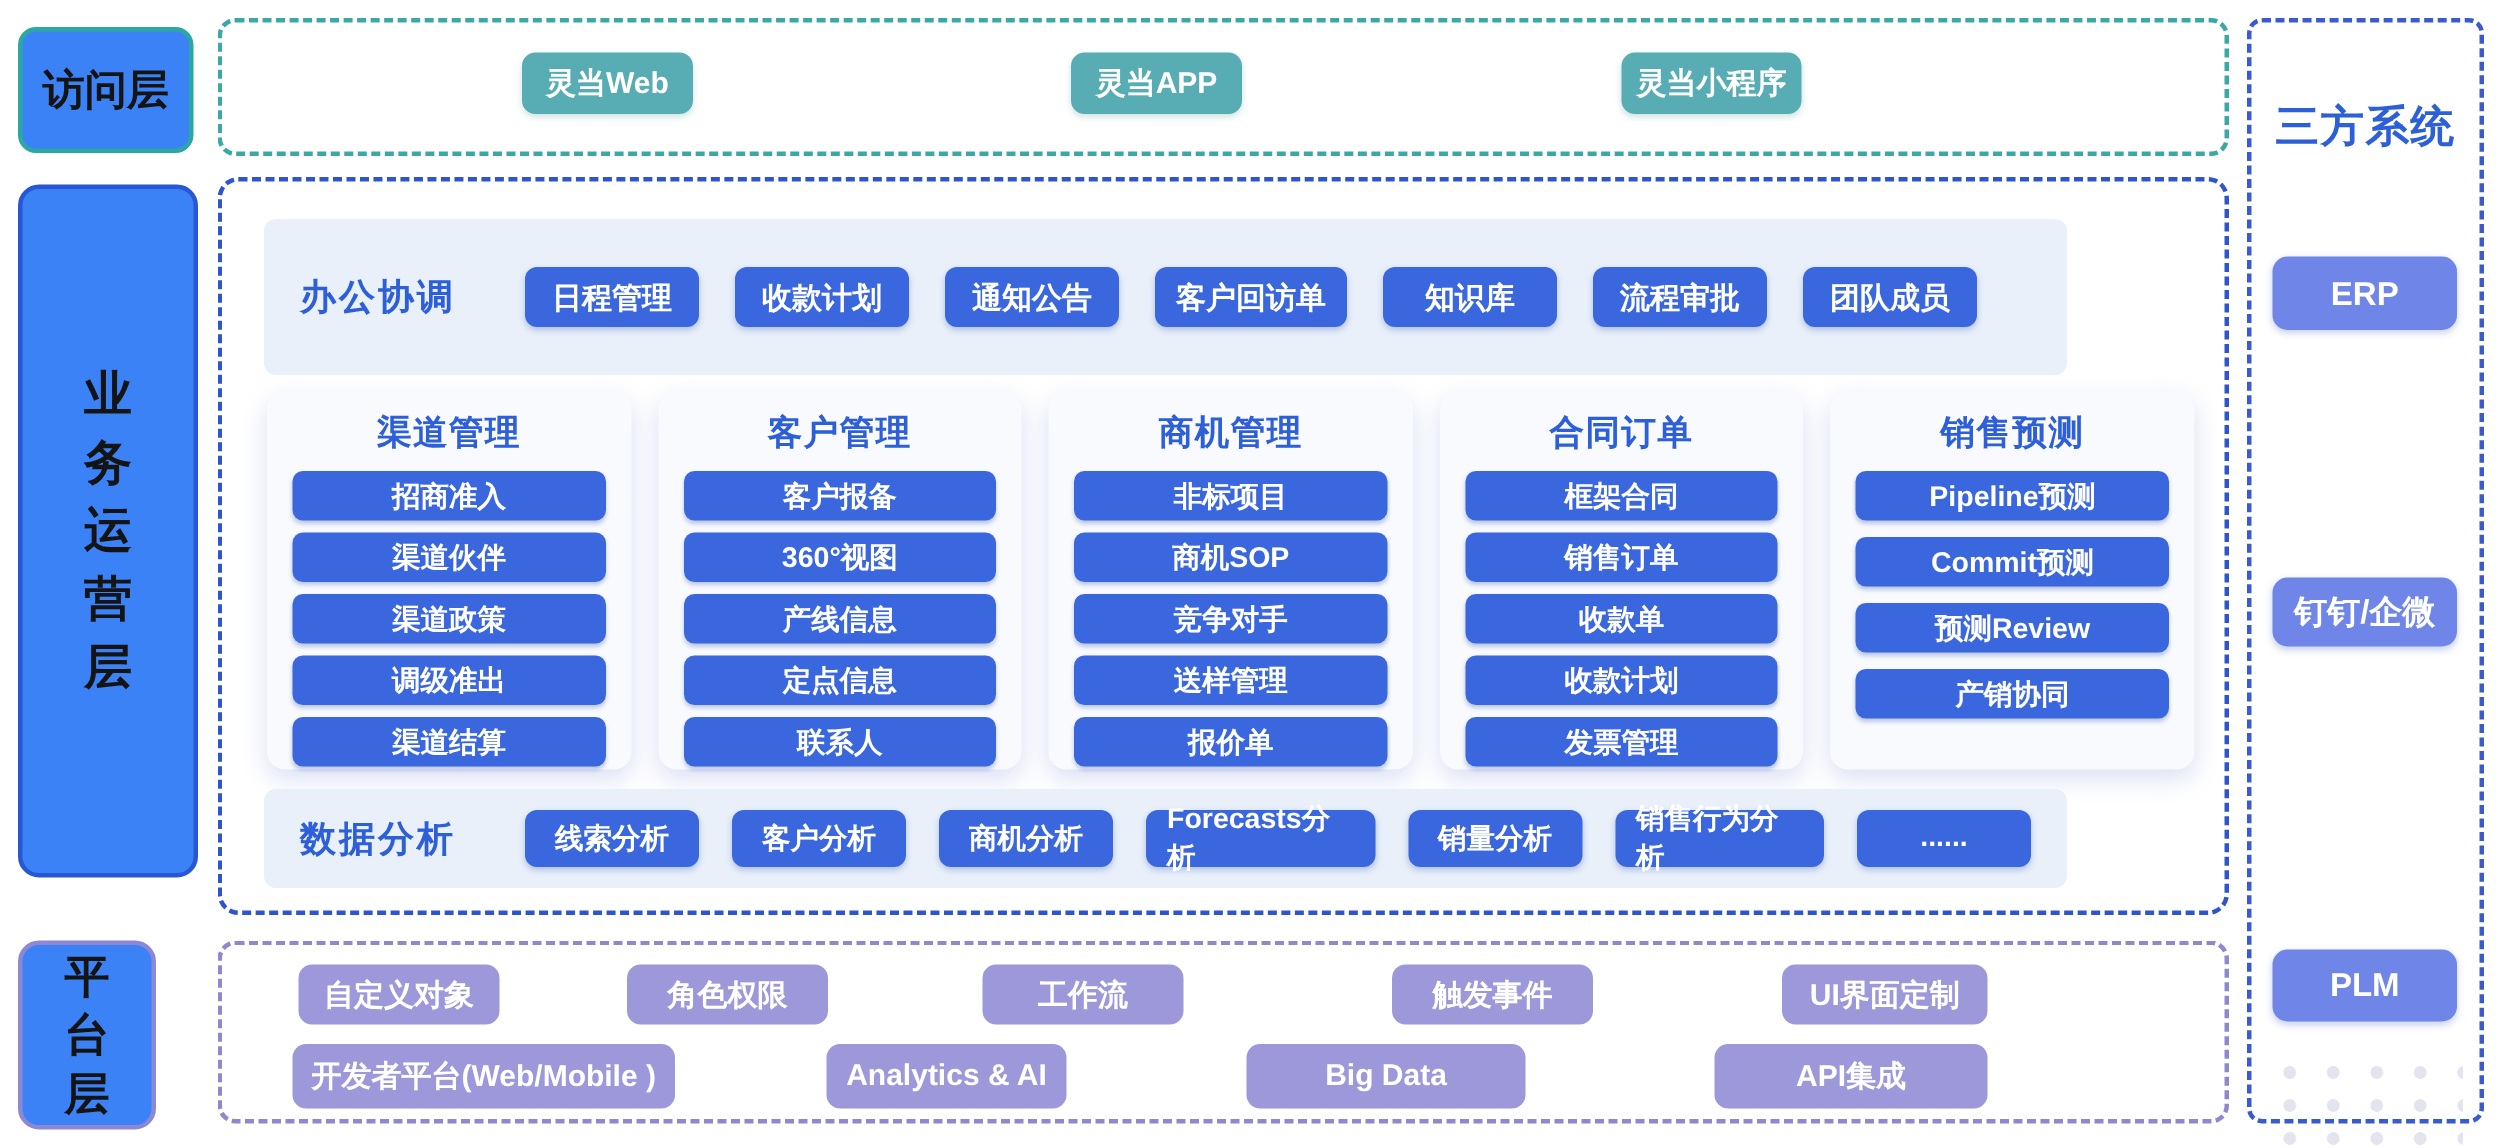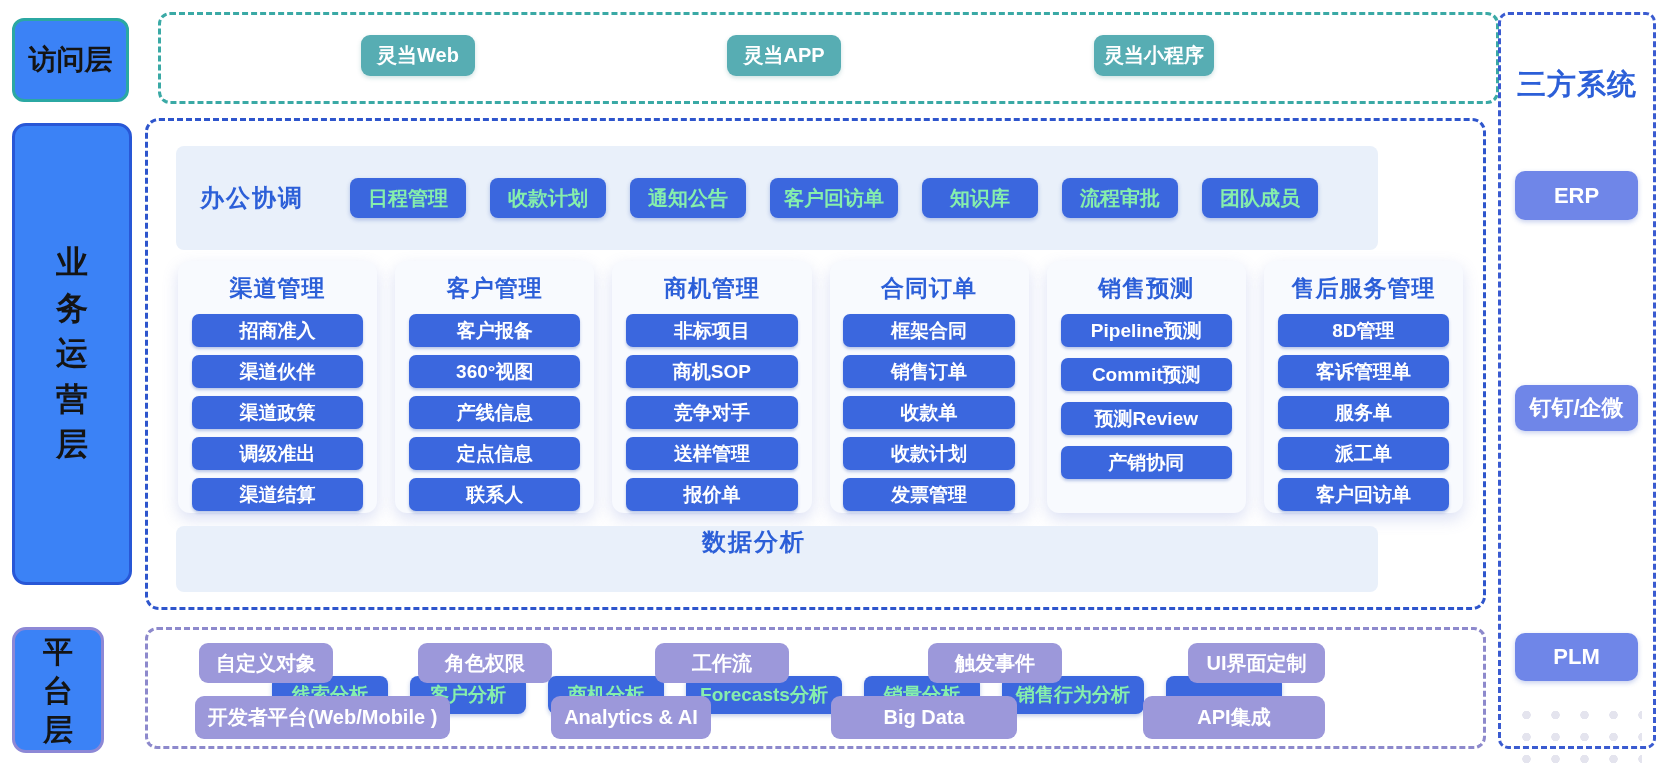--- a/index.html
+++ b/index.html
@@ -11,37 +11,37 @@
             display:flex;align-items:center;justify-content:center;
             font-weight:bold;color:#141414;}
   .side-access{top:18px;width:111px;height:78px;border:3px solid #2ba8a3;font-size:28px;border-radius:12px;}
   .side-business{top:123px;width:114px;height:456px;border:3px solid #2857d6;}
   .side-platform{top:627px;width:86px;height:120px;border:3px solid #8d88d6;}
   .vtext{display:inline-block;width:1.12em;word-break:break-all;text-align:center;
          font-size:32px;line-height:1.42;font-weight:bold;color:#141414;}
   .side-platform .vtext{font-size:30px;line-height:1.3;}
 
   
-  .access-box{position:absolute;left:158px;top:12px;width:1335px;height:86px;
+  .access-box{position:absolute;left:145px;top:12px;width:1335px;height:86px;
               border:3px dashed #3aa9a5;border-radius:12px;text-align:center;}
   .teal-btn{position:absolute;top:20px;height:41px;border-radius:9px;background:#57adb3;
             color:#fff;font-weight:bold;font-size:20px;display:flex;align-items:center;
             justify-content:center;box-shadow:0 2px 4px rgba(60,140,140,.25);}
 
   
   .business-box{position:absolute;left:145px;top:118px;width:1335px;height:486px;
                 border:3px dashed #2e55cc;border-radius:14px;}
   .hpanel{position:absolute;left:28px;width:1202px;background:#e9f0fa;border-radius:8px;
           display:flex;align-items:center;padding:0 24px;box-sizing:border-box;}
   .hpanel-office{top:25px;height:104px;}
-  .hpanel-analysis{top:405px;height:66px;flex-direction:column;}
+  .hpanel-analysis{top:405px;height:66px;}
   .hpanel-label{width:150px;font-size:24px;font-weight:bold;color:#2c5fd8;letter-spacing:2px;flex:0 0 150px;}
   .hpanel-btns{display:flex;gap:24px;align-items:center;}
   .blue-btn{min-width:116px;height:40px;padding:0 14px;box-sizing:border-box;border-radius:8px;
-            background:#3b67de;color:#86efac;font-weight:bold;font-size:20px;
+            background:#3b67de;color:#ffffff;font-weight:bold;font-size:20px;
             display:flex;align-items:center;justify-content:center;
             box-shadow:0 2px 4px rgba(40,80,180,.30);}
   .hpanel-analysis .blue-btn{height:38px;font-size:19px;}
   .hpanel-analysis .hpanel-btns{gap:22px;}
 
   
   .cards{position:absolute;left:30px;top:140px;width:1285px;height:252px;display:flex;gap:18px;}
   .card{flex:1;background:#f8fafe;border-radius:12px;box-shadow:0 6px 16px rgba(90,115,205,.22);
         display:flex;flex-direction:column;padding:10px 0 12px;box-sizing:border-box;}
   .card-title{text-align:center;font-size:23px;font-weight:bold;color:#2c5fd8;
@@ -158,30 +158,20 @@
     <div class="card">
       <div class="card-title">销售预测</div>
       <div class="card-items centered">
         <div class="item-btn">Pipeline预测</div>
         <div class="item-btn">Commit预测</div>
         <div class="item-btn">预测Review</div>
         <div class="item-btn">产销协同</div>
       </div>
     </div>
 
-    <div class="card">
-      <div class="card-title">售后服务管理</div>
-      <div class="card-items">
-        <div class="item-btn">8D管理</div>
-        <div class="item-btn">客诉管理单</div>
-        <div class="item-btn">服务单</div>
-        <div class="item-btn">派工单</div>
-        <div class="item-btn">客户回访单</div>
-      </div>
-    </div>
 
   </div>
 
   <div class="hpanel hpanel-analysis">
     <div class="hpanel-label">数据分析</div>
     <div class="hpanel-btns">
       <div class="blue-btn">线索分析</div>
       <div class="blue-btn">客户分析</div>
       <div class="blue-btn">商机分析</div>
       <div class="blue-btn">Forecasts分析</div>

